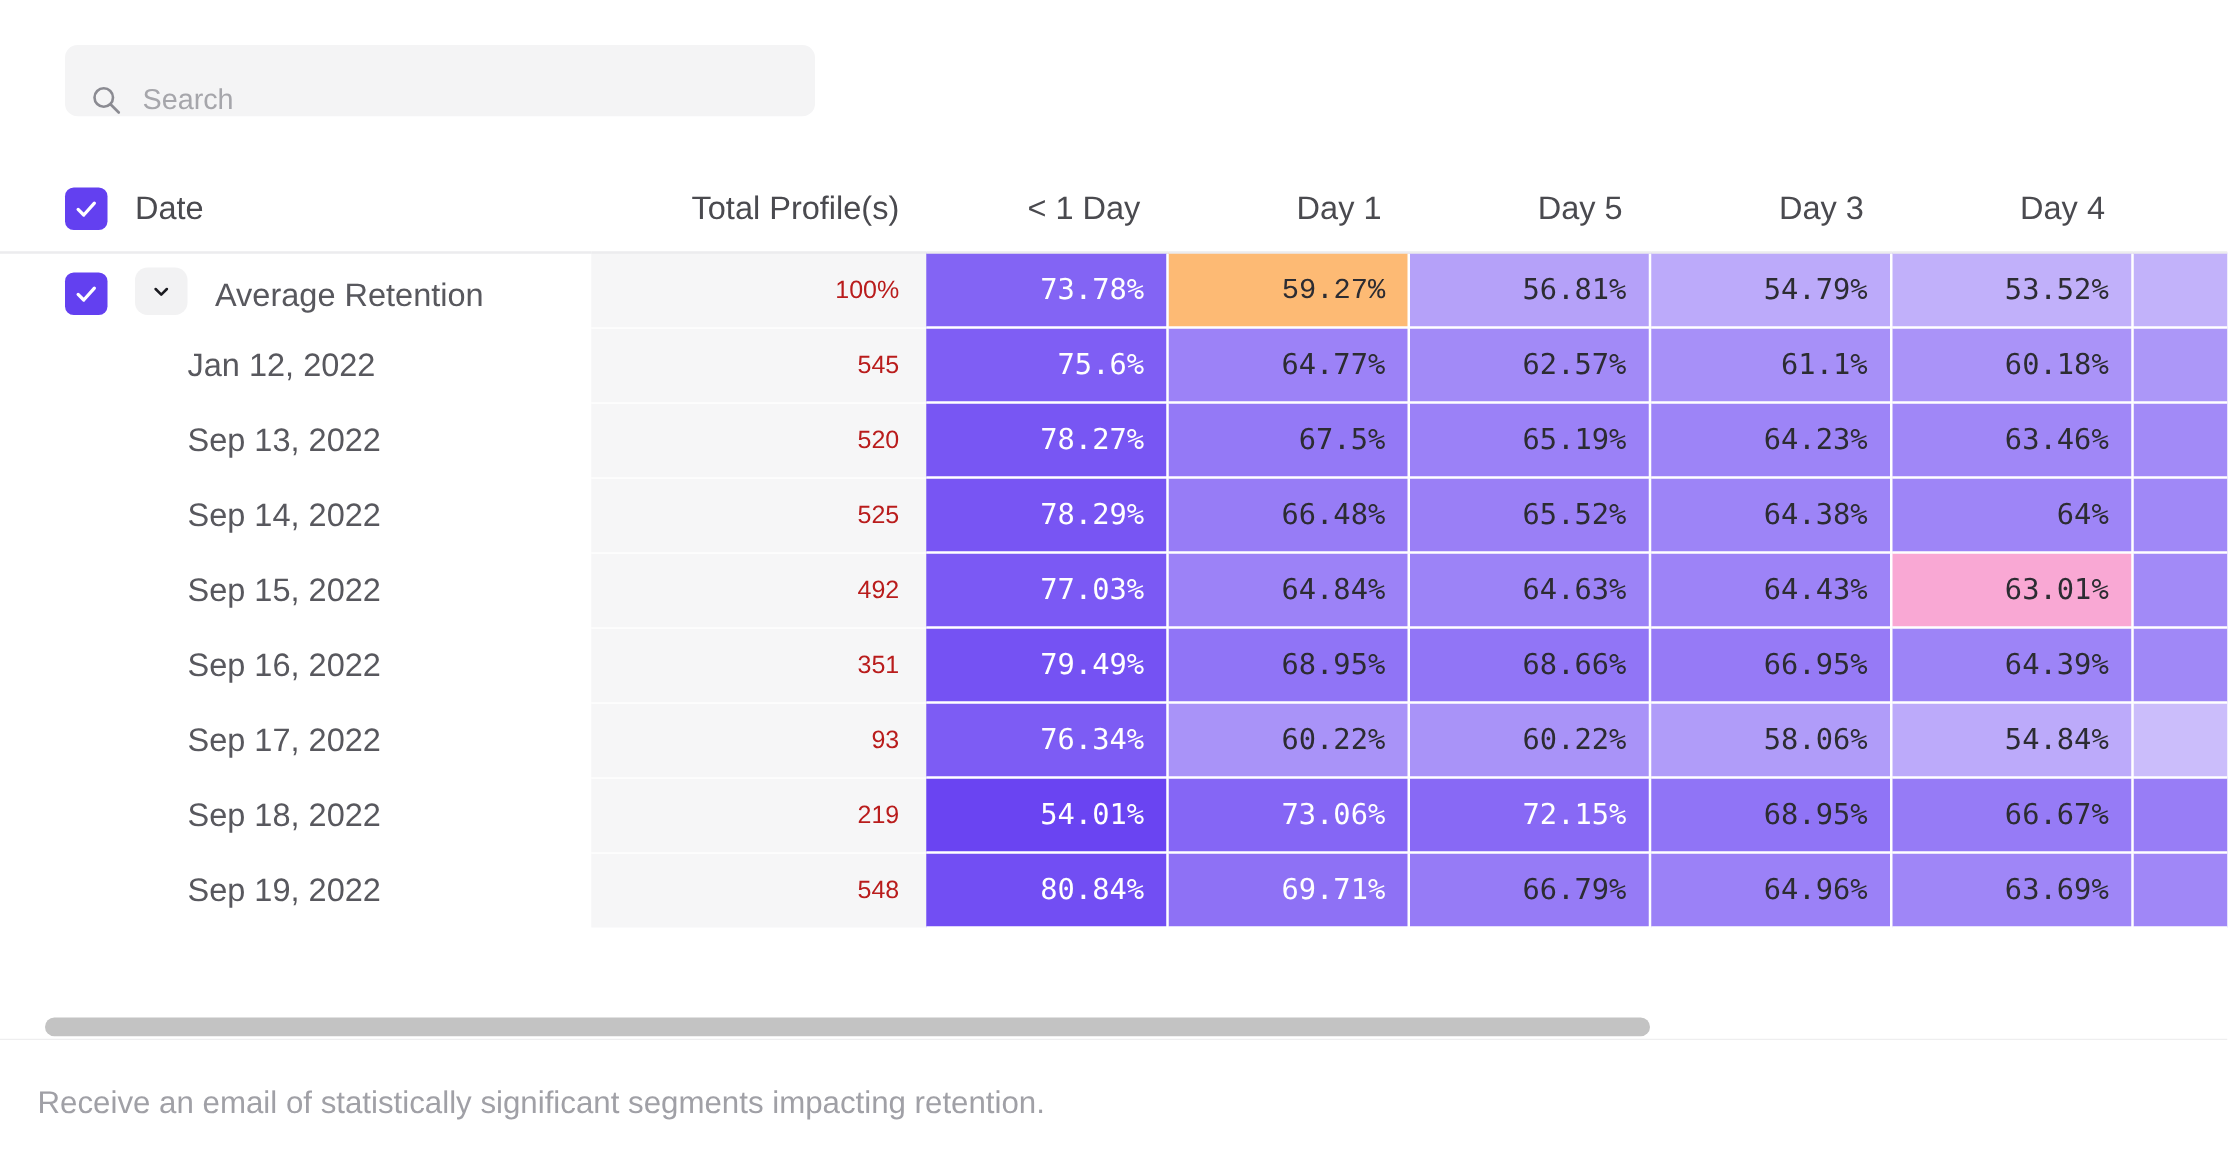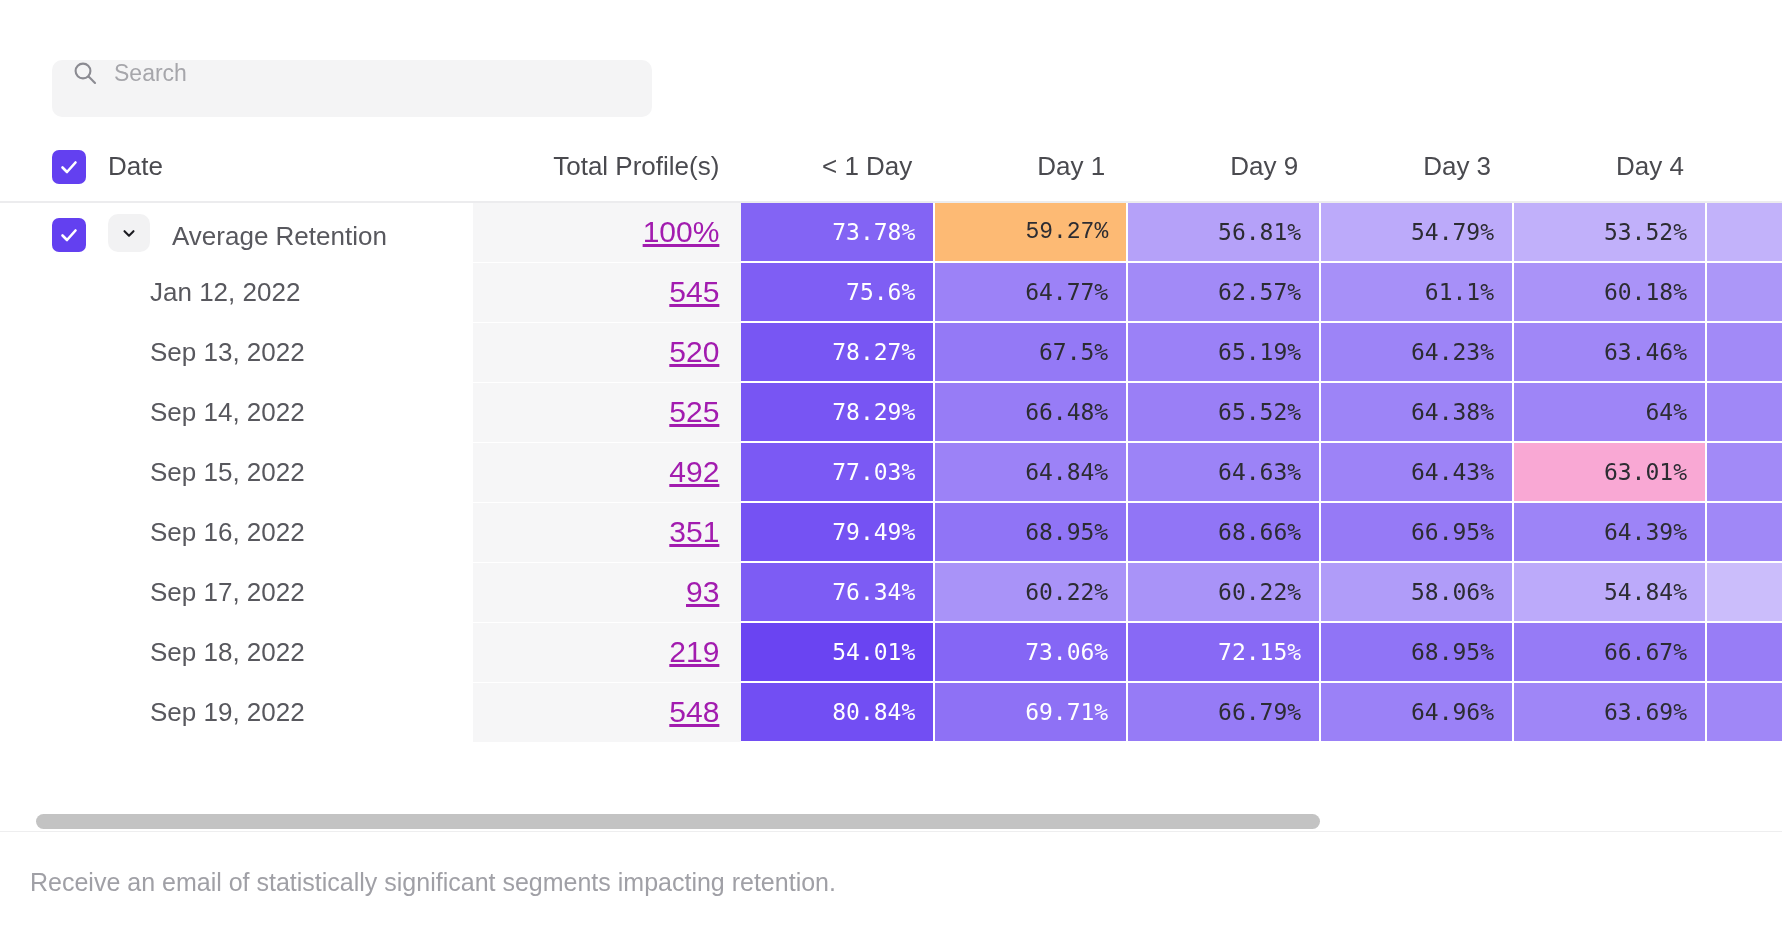--- a/index.html
+++ b/index.html
@@ -13,27 +13,27 @@
     overflow: hidden;
     font-family: "Liberation Sans", sans-serif;
     color: #3c3c3c;
     position: relative;
   }
 
   
   .search-wrap {
     position: absolute;
     left: 52px;
-    top: 60px;
+    top: 36px;
     width: 600px;
     height: 57px;
     background: #f4f4f5;
     border-radius: 10px;
     display: flex;
-    align-items: flex-start;
+    align-items: flex-end;
     box-sizing: border-box;
     padding: 0 20px;
   }
   .search-icon {
     width: 26px;
     height: 26px;
     flex: 0 0 26px;
     display: block;
     margin-right: 16px;
   }
@@ -142,27 +142,26 @@
   td.t-date .dt-inner {
     display: flex;
     align-items: flex-end;
     gap: 22px;
   }
   td.t-date .dt-label { padding-left: 0; }
   td.t-date.indent .dt-label { padding-left: 98px; }
 
   td.t-total {
     background: #f6f6f7;
-    font-size: 30px;
-    color: #a21caf;
+    font-size: 20px;
+    color: #b91c1c;
     text-align: right;
     padding-right: 22px !important;
     vertical-align: middle;
     border-top: 1px solid #ffffff;
-    text-decoration: underline;
   }
 
   td.cell {
     font-family: "DejaVu Sans Mono", monospace;
     font-size: 23px;
     text-align: right;
     padding-right: 18px !important;
     vertical-align: middle;
     border-right: 2px solid #ffffff;
     border-bottom: 2px solid #ffffff;
@@ -272,21 +271,21 @@
                 <svg viewBox="0 0 20 20" width="20" height="20" fill="none" stroke="#ffffff" stroke-width="2.6" stroke-linecap="round" stroke-linejoin="round">
                   <polyline points="3.5,10.5 8,15 16.5,5.5"></polyline>
                 </svg>
               </span>
               <span>Date</span>
             </div>
           </th>
           <th class="h-num"><span>Total Profile(s)</span></th>
           <th class="h-num"><span>&lt; 1 Day</span></th>
           <th class="h-num"><span>Day 1</span></th>
-          <th class="h-num"><span>Day 9</span></th>
+          <th class="h-num"><span>Day 5</span></th>
           <th class="h-num"><span>Day 3</span></th>
           <th class="h-num"><span>Day 4</span></th>
           <th class="h-num"></th>
         </tr>
     </thead>
     <tbody id="table-body">
         <tr>
           <td class="t-date">
             <div class="dt-inner">
               <span class="cbox">

